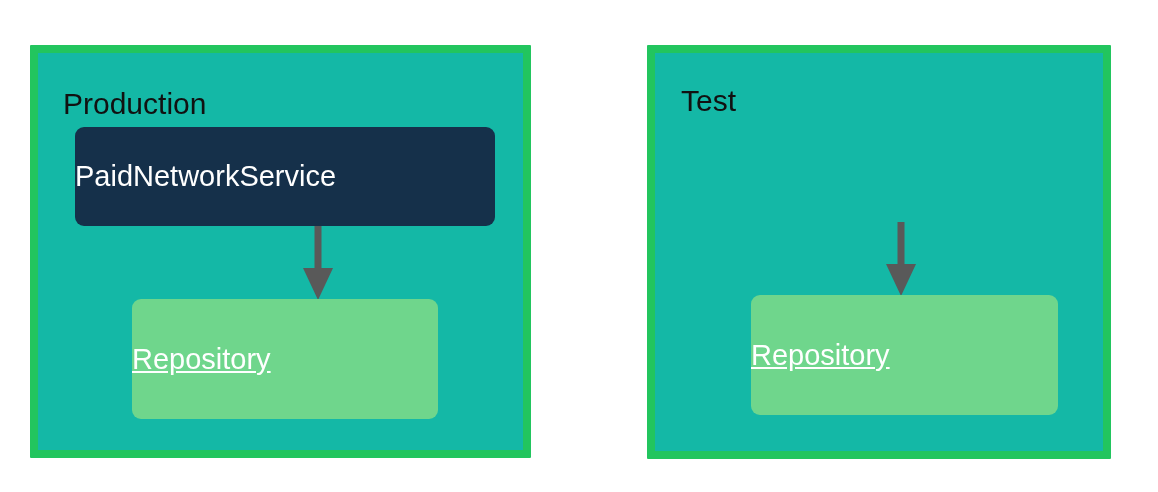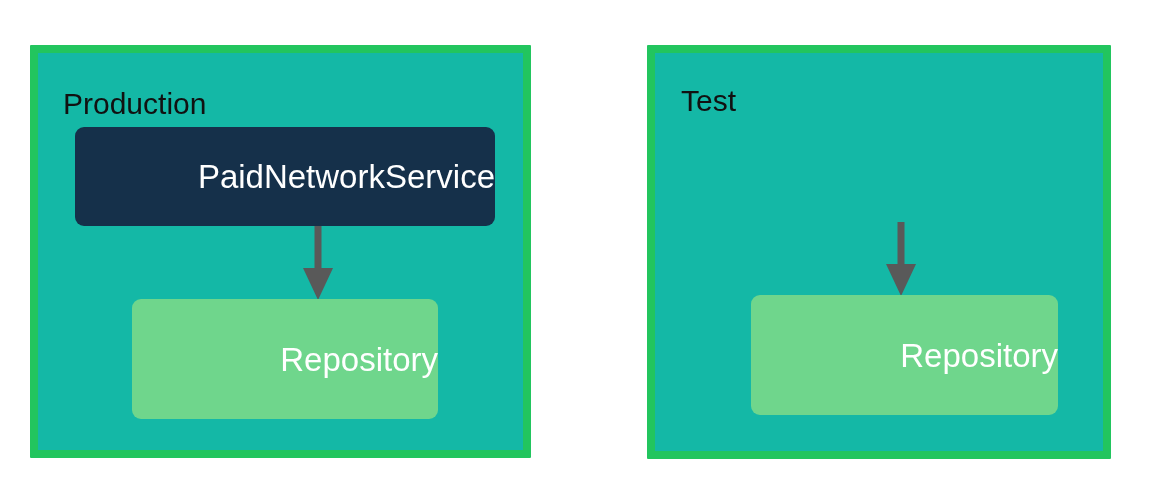--- a/index.html
+++ b/index.html
@@ -63,34 +63,35 @@
     left: 26px;
     top: 33px;
   }
 
   
   .node {
     position: absolute;
     box-sizing: border-box;
     display: flex;
     align-items: center;
-    justify-content: flex-end;
+    justify-content: flex-start;
     border-radius: 9px;
     color: #ffffff;
-    font-size: 33px;
+    font-size: 29px;
     line-height: 1;
     font-weight: 400;
     white-space: nowrap;
     font-family: "Liberation Sans", sans-serif;
   }
   .node-service {
     background: #15304a;
   }
   .node-repository {
     background: #6fd68c;
+    text-decoration: underline;
   }
 
   
   #node-paid-network-service {
     left: 37px;
     top: 74px;
     width: 420px;
     height: 99px;
   }
   #node-repository-production {

